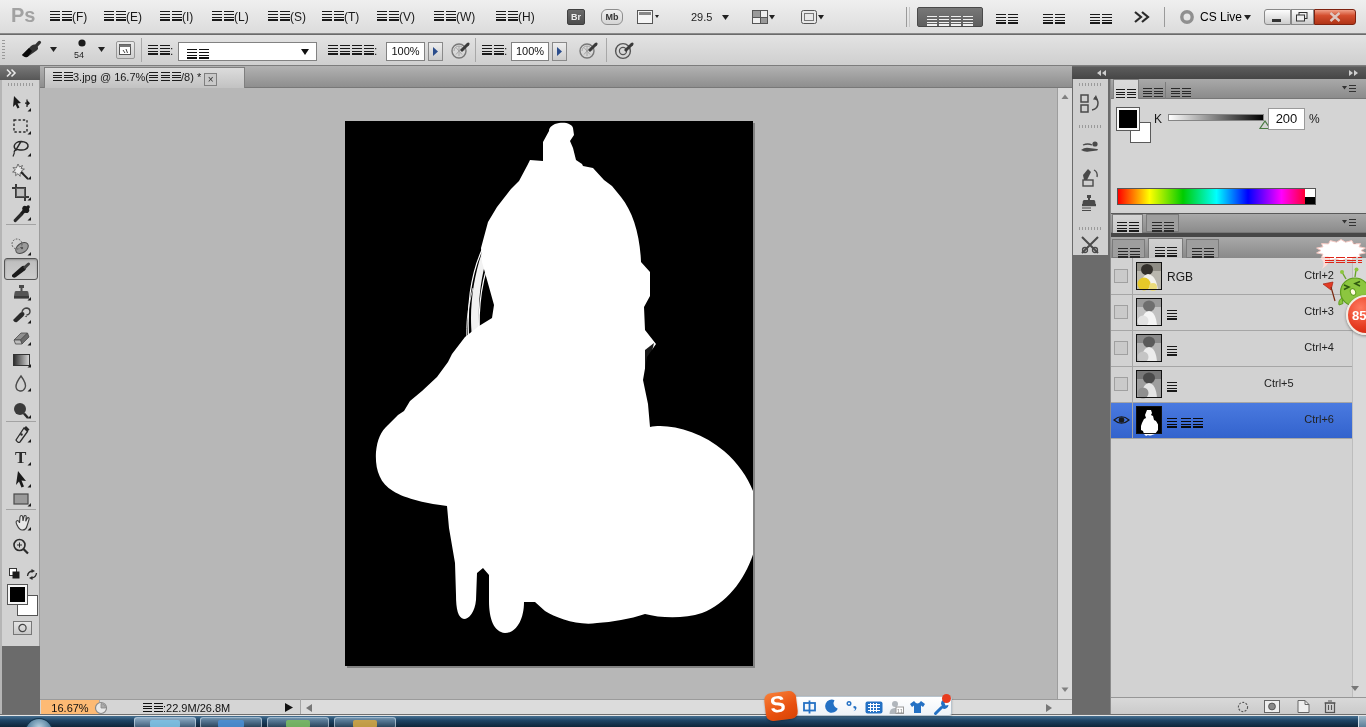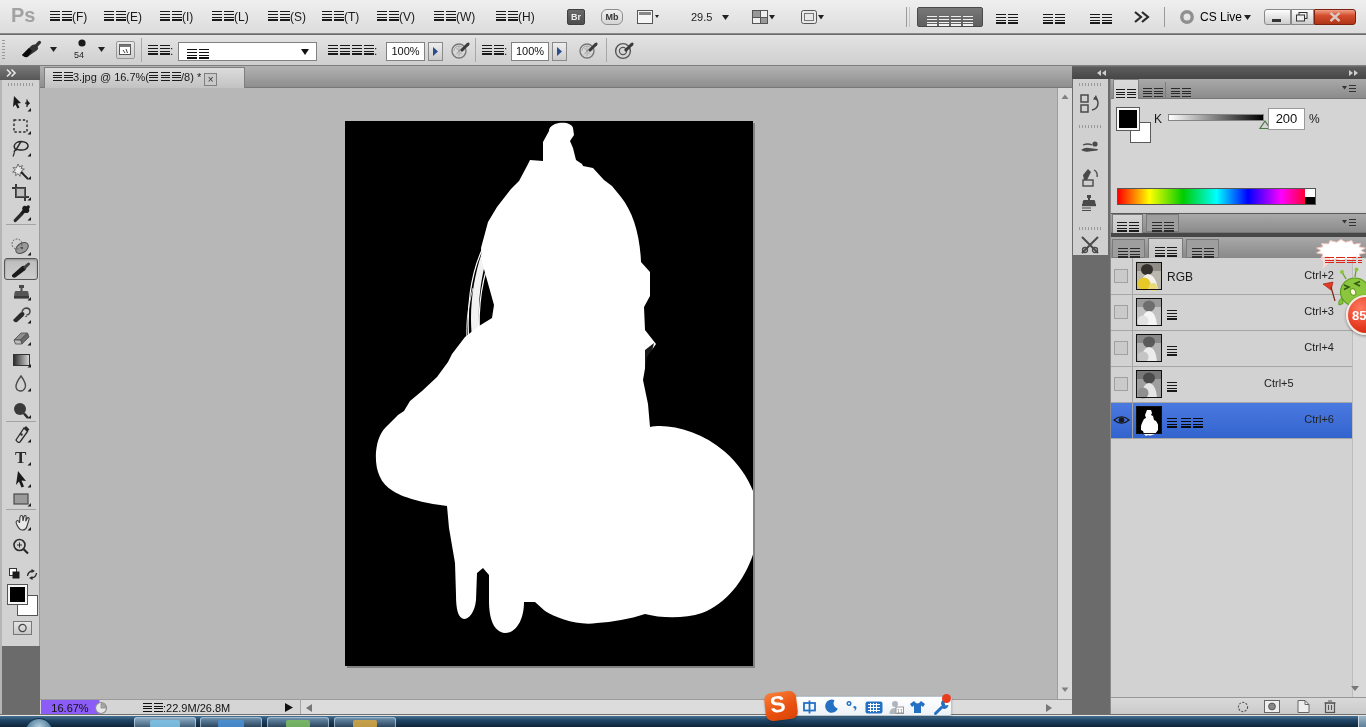--- a/index.html
+++ b/index.html
@@ -459,21 +459,21 @@
   </svg>
 <svg class="svgabs" style="left:1297px;top:700px" width="13" height="13" viewBox="0 0 13 13">
     <path d="M1 12.5 V0.5 H8 L12 4.5 V12.5 Z" fill="#eee" stroke="#666"></path>
     <path d="M8 0.5 V4.5 H12" fill="none" stroke="#666"></path>
   </svg>
 <svg class="svgabs" style="left:1324px;top:700px" width="12" height="13" viewBox="0 0 12 13">
     <rect x="1.5" y="3" width="9" height="9.5" fill="none" stroke="#555" stroke-width="1.2"></rect>
     <path d="M0.5 3 h11 M4 1 h4 M4.5 5 v5 M7.5 5 v5" stroke="#555" stroke-width="1.1"></path>
   </svg>
 <div class="abs" style="left:40px;top:699px;width:1032px;height:17px;background:#d5d5d5;border-top:1px solid #9b9b9b"></div>
-<div class="abs" style="left:41px;top:700px;width:59px;height:16px;background:#8b5cf6;border-right:1px solid #aaa;font-size:11px;color:#111;text-align:center;line-height:16px">16.67%</div>
+<div class="abs" style="left:41px;top:700px;width:59px;height:16px;background:#fdba74;border-right:1px solid #aaa;font-size:11px;color:#111;text-align:center;line-height:16px">16.67%</div>
 <svg class="svgabs" style="left:94px;top:701px" width="14" height="14" viewBox="0 0 14 14">
     <circle cx="7" cy="7" r="5.5" fill="#e8e8e8" stroke="#888" stroke-width="1.2"></circle>
     <path d="M7 7 L7 2.5 A4.5 4.5 0 0 1 11.5 7 z" fill="#aaa" stroke="#888" stroke-width="0.8"></path>
   </svg>
 <div class="abs" style="left:143px;top:702px;font-size:11px;color:#111;white-space:nowrap"><span class="cjs" style="width:20px;color:#111"></span>:22.9M/26.8M</div>
 <svg class="svgabs" style="left:283px;top:702px" width="12" height="11" viewBox="0 0 12 11">
     <path d="M2 1 l8 4.5 l-8 4.5 z" fill="#111"></path>
   </svg>
 <div class="abs" style="left:300px;top:699px;width:1px;height:17px;background:#a5a5a5"></div>
 <div class="abs" style="left:301px;top:700px;width:771px;height:16px;background:#dcdcdc"></div>

